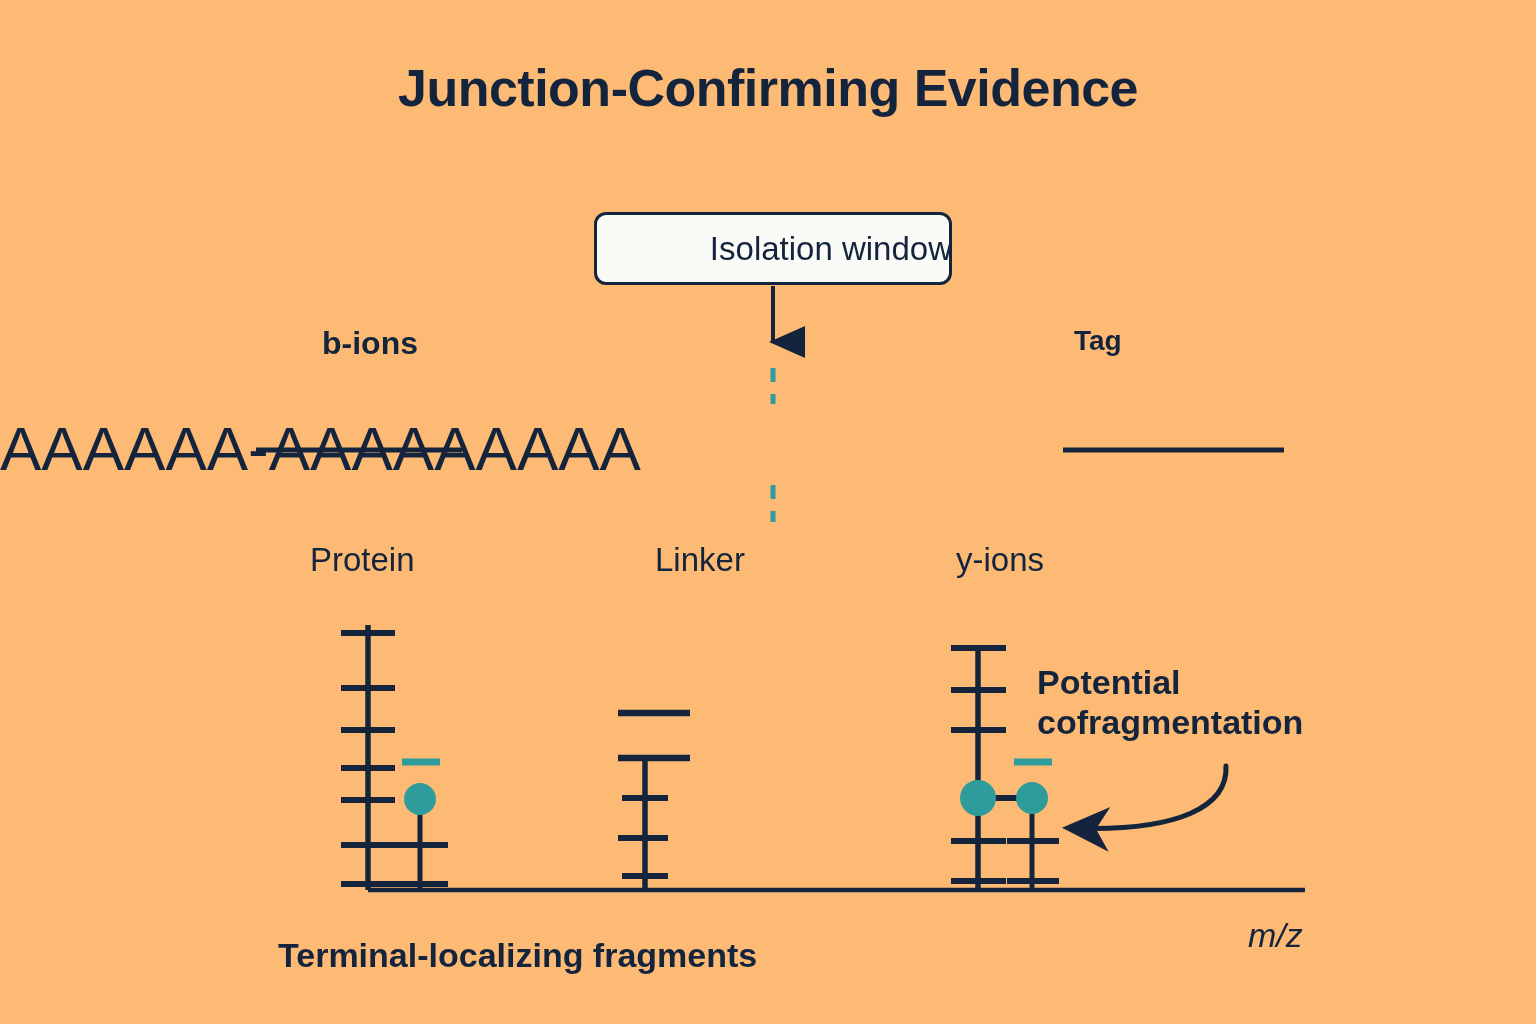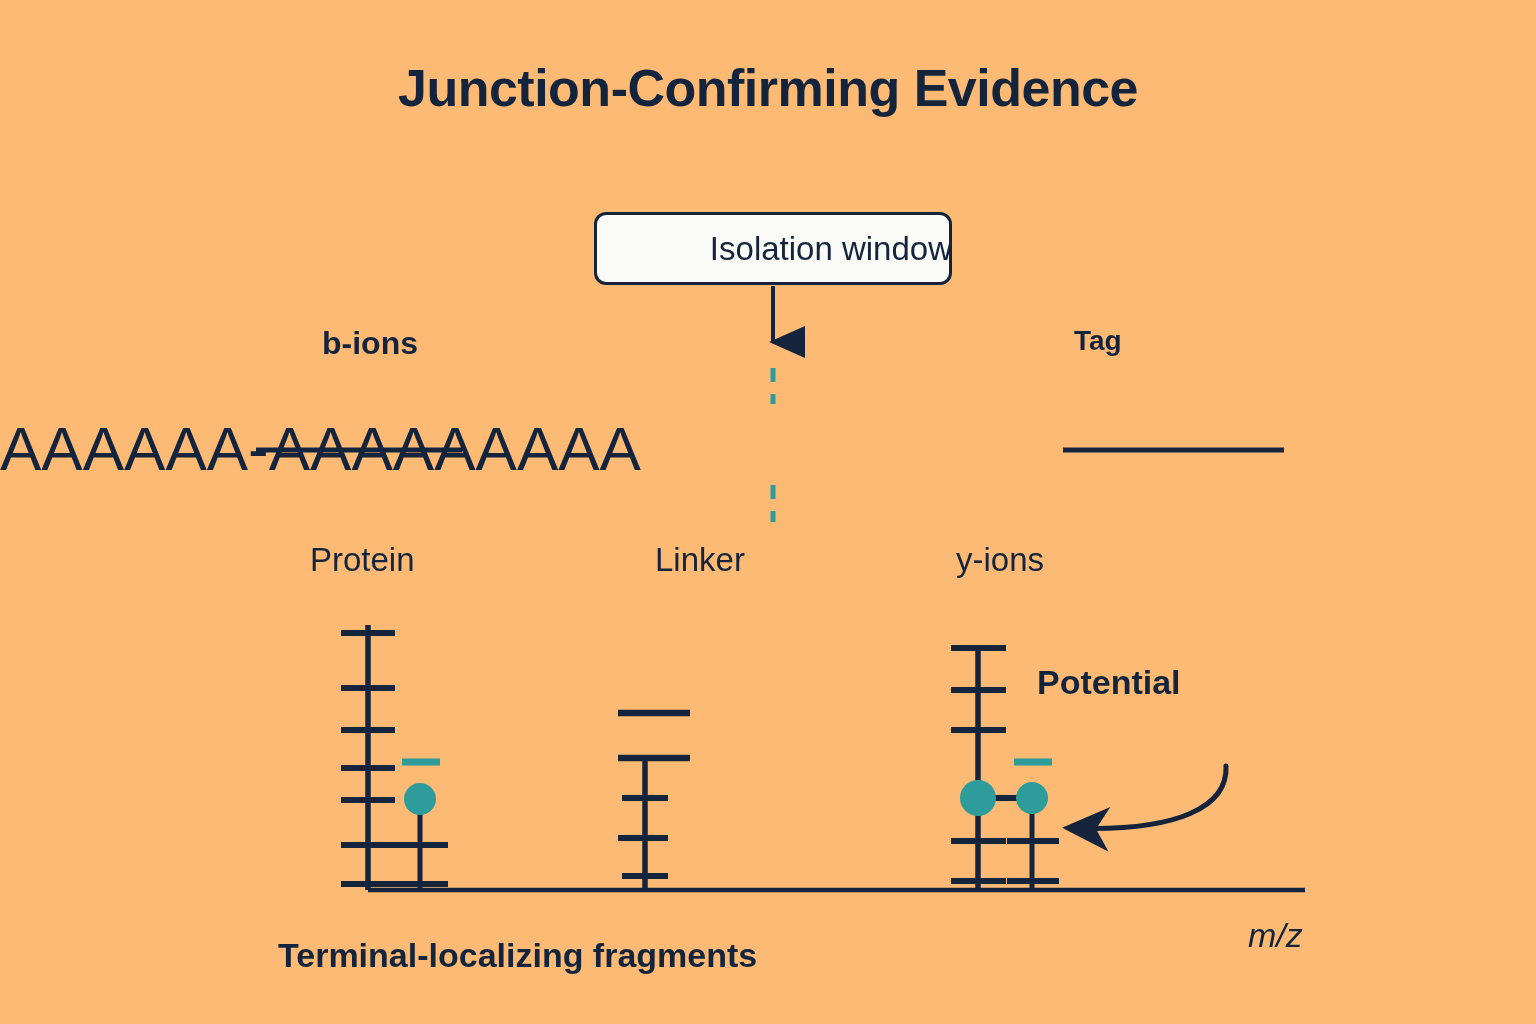--- a/index.html
+++ b/index.html
@@ -193,19 +193,19 @@
   <div class="txt" id="lbl-tag">Tag</div>
 
   <div class="txt" id="sequence">AAAAAA-AAAAAAAAA</div>
 
   <div class="txt" id="lbl-protein">Protein</div>
 
   <div class="txt" id="lbl-linker">Linker</div>
 
   <div class="txt" id="lbl-yions">y-ions</div>
 
-  <div class="txt" id="ann-cofrag"><span>Potential</span><br></div>
+  <div class="txt" id="ann-cofrag"><span>Potential</span><br><span>cofragmentation</span></div>
 
   <div class="txt" id="lbl-bottom">Terminal-localizing fragments</div>
 
   <div class="txt" id="lbl-mz">m/z</div>
 
 </div>
 
 </body></html>

